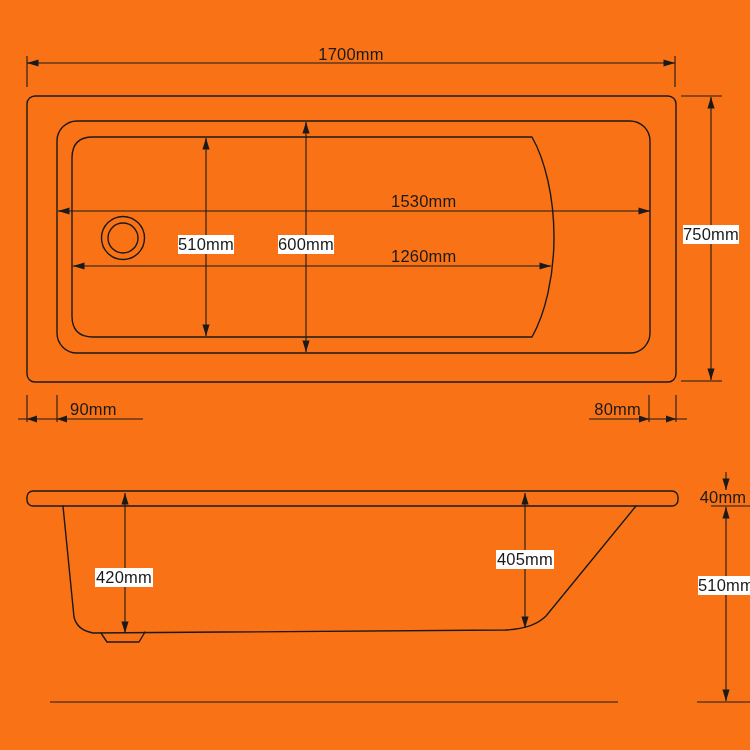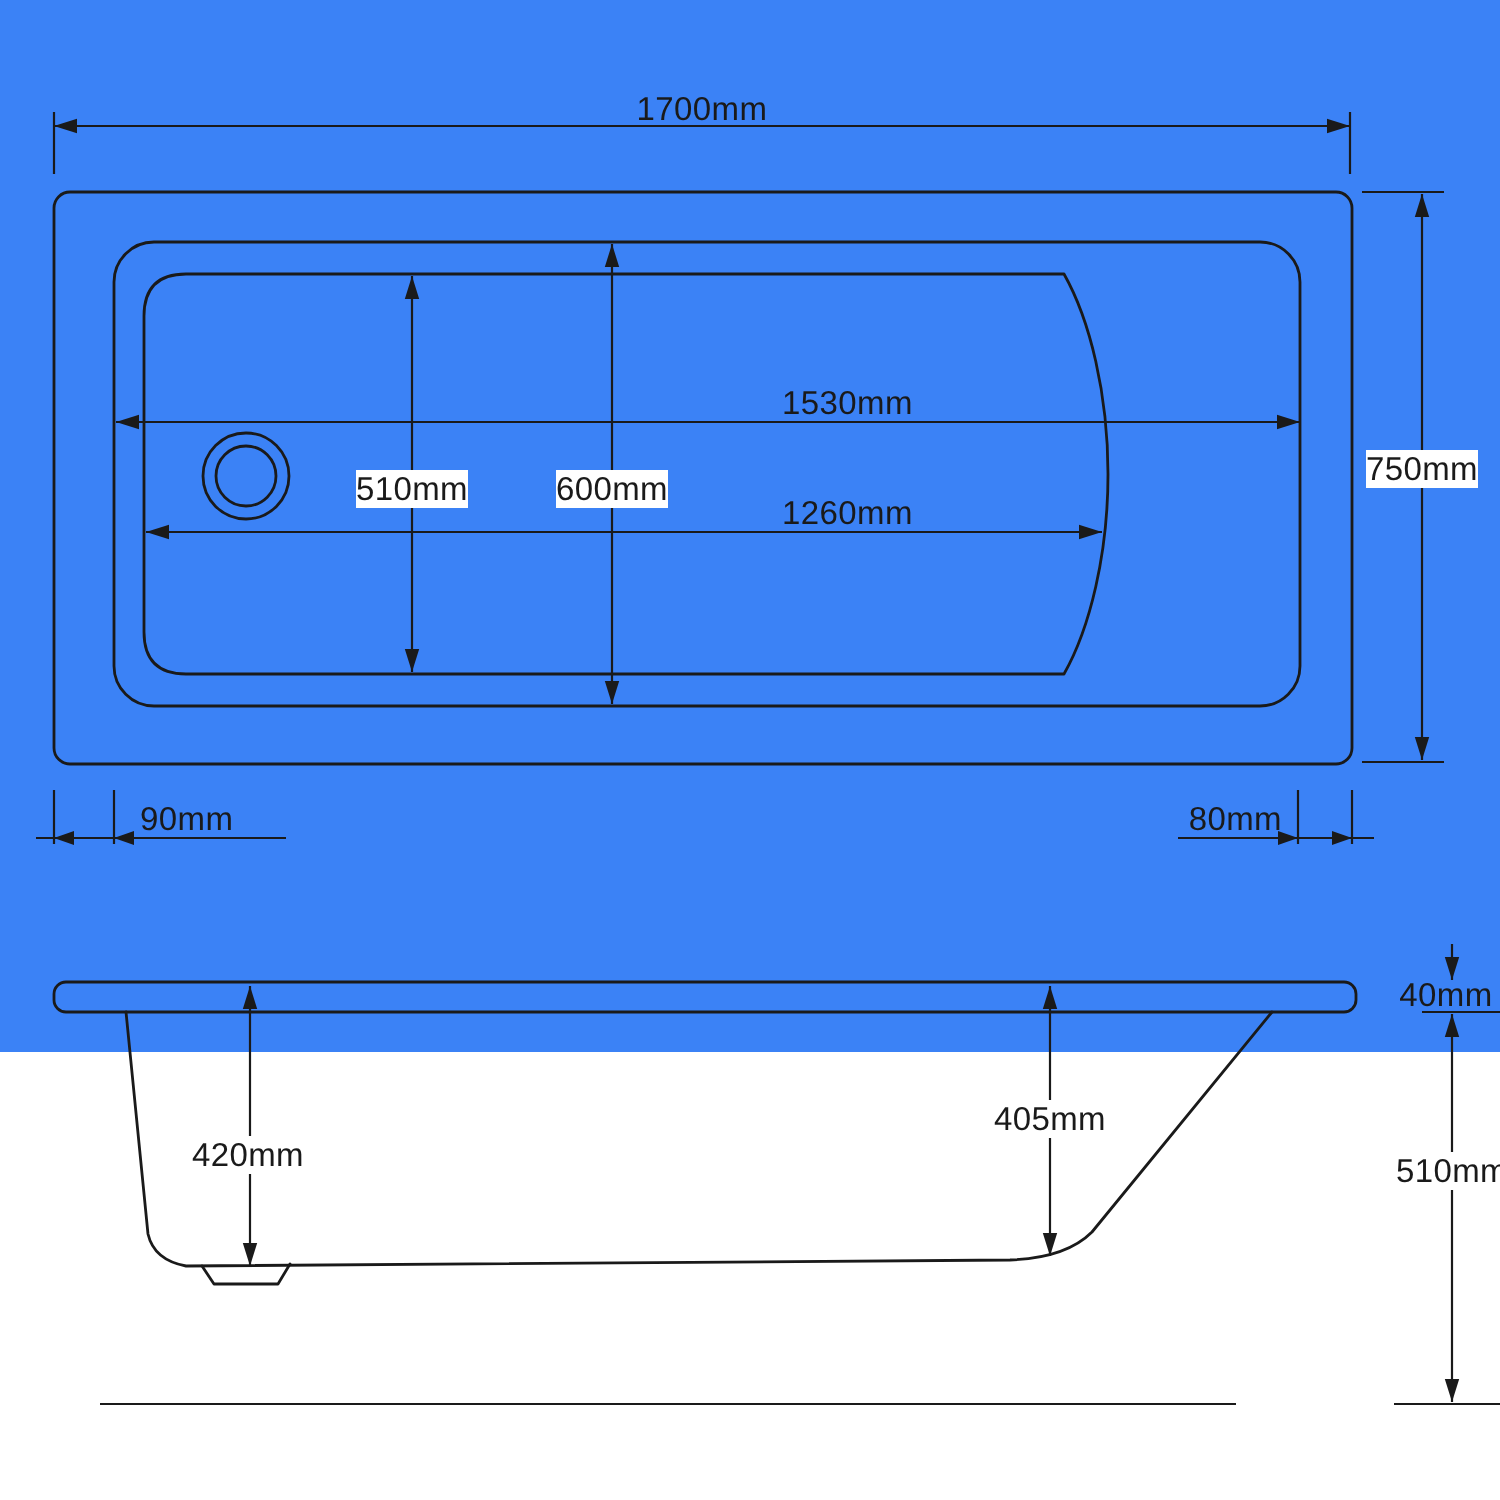--- a/index.html
+++ b/index.html
@@ -5,22 +5,22 @@
   html, body {
     margin: 0;
     padding: 0;
     width: 750px;
     height: 750px;
     background: #ffffff;
     font-family: "Liberation Sans", sans-serif;
   }
   #drawing-wrap {
     width: 750px;
-    height: 526px;
-    background: #3b82f6;
+    height: 750px;
+    background: #f97316;
     text-decoration: underline;
   }
   svg { display: block; }
   .outline {
     fill: none;
     stroke: #1a1a1a;
     stroke-width: 1.4;
     stroke-linejoin: round;
     stroke-linecap: round;
   }

